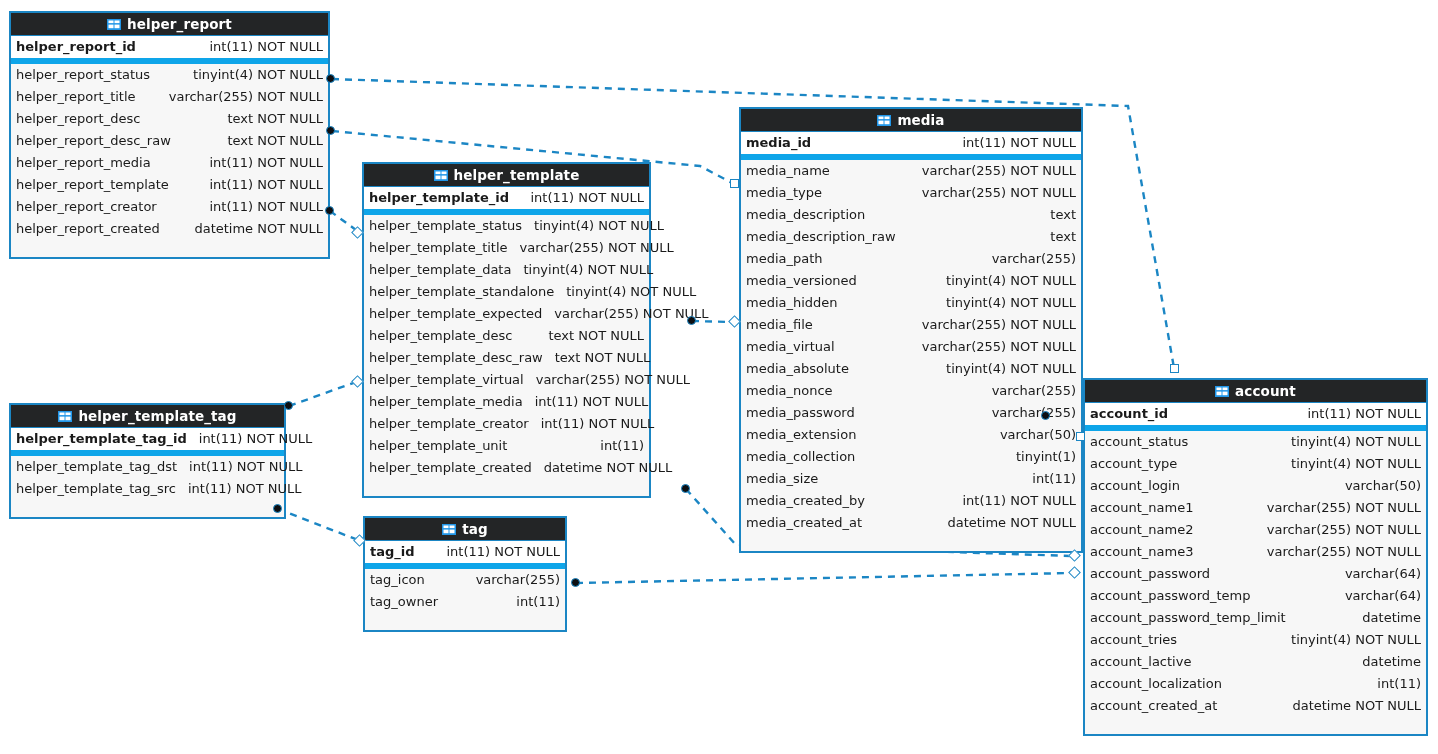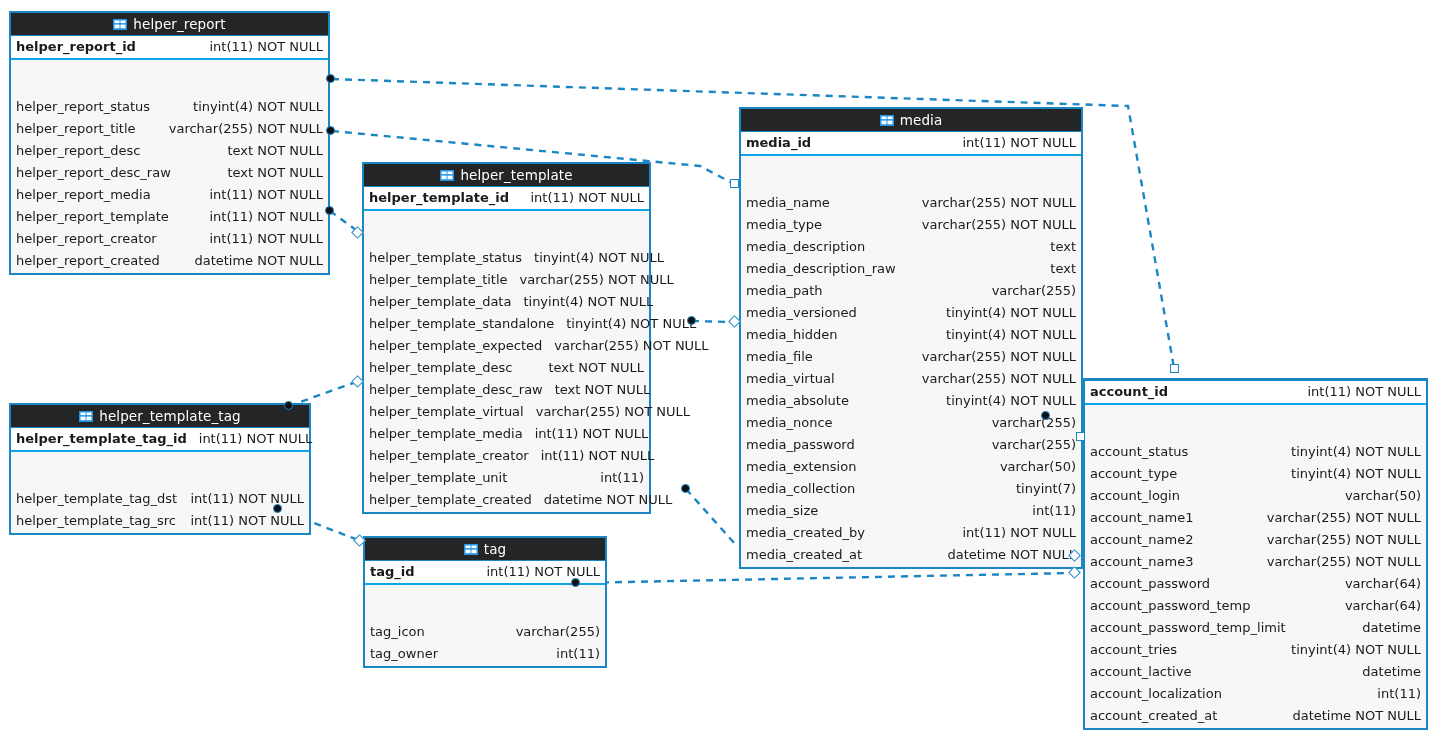--- a/index.html
+++ b/index.html
@@ -17,40 +17,41 @@
     background:#f7f7f7;
     box-sizing:border-box;
     box-shadow:0 0 0 0 rgba(0,0,0,0);
   }
   .tbl-header{
     background:#232526;color:#ffffff;
     height:22px;line-height:22px;
     text-align:center;font-size:13.5px;
     display:flex;align-items:center;justify-content:center;gap:6px;
     letter-spacing:0.1px;
+    font-weight:bold;
   }
   .tbl-icon{display:inline-block;width:14px;height:11px;position:relative;flex:0 0 auto;}
   .tbl-icon svg{display:block;}
   .pk-row{
     background:#ffffff;
-    border-bottom:2px solid #0ea5e9;
+    border-bottom:6px solid #0ea5e9;
     border-top:1px solid #1b86c4;
   }
   .col-row{
     background:#f7f7f7;
   }
   .row{
     display:flex;justify-content:space-between;align-items:center;
     height:22px;line-height:22px;font-size:13px;color:#1a1a1a;
     padding:0 5px;box-sizing:border-box;white-space:nowrap;
   }
   .row .cname{text-align:left;}
   .row .ctype{text-align:right;padding-left:12px;}
   .pk-row .row .cname{font-weight:bold;}
-  .rows-wrap{padding-bottom:1px;margin-top:36px;}
+  .rows-wrap{padding-bottom:17px;}
 
   
   .marker{position:absolute;z-index:3;}
   .m-dot{
     width:9px;height:9px;border-radius:50%;
     background:#0d0f12;border:1px solid #1b86c4;
     box-sizing:border-box;
   }
   .m-sq{
     width:9px;height:9px;background:#ffffff;
@@ -273,37 +274,49 @@
           <div class="row">
             <span class="cname">media_password</span>
             <span class="ctype">varchar(255)</span>
           </div>
           <div class="row">
             <span class="cname">media_extension</span>
             <span class="ctype">varchar(50)</span>
           </div>
           <div class="row">
             <span class="cname">media_collection</span>
-            <span class="ctype">tinyint(7)</span>
+            <span class="ctype">tinyint(1)</span>
           </div>
           <div class="row">
             <span class="cname">media_size</span>
             <span class="ctype">int(11)</span>
           </div>
           <div class="row">
             <span class="cname">media_created_by</span>
             <span class="ctype">int(11) NOT NULL</span>
           </div>
           <div class="row">
             <span class="cname">media_created_at</span>
             <span class="ctype">datetime NOT NULL</span>
           </div>
         </div>
       </div>
       <div class="table-box" style="left: 1083px; top: 378px; width: 345px;">
+        <div class="tbl-header">
+          <span class="tbl-icon">
+            <svg width="14" height="11" viewBox="0 0 14 11">
+              <rect x="0.5" y="0.5" width="13" height="10" fill="#2196e8" stroke="#2196e8"></rect>
+              <rect x="1.5" y="1.5" width="5" height="2.6" fill="#ffffff"></rect>
+              <rect x="7.5" y="1.5" width="5" height="2.6" fill="#ffffff"></rect>
+              <rect x="1.5" y="5.6" width="5" height="3.6" fill="#ffffff"></rect>
+              <rect x="7.5" y="5.6" width="5" height="3.6" fill="#ffffff"></rect>
+            </svg>
+          </span>
+          <span>account</span>
+        </div>
         <div class="pk-row">
           <div class="row">
             <span class="cname">account_id</span>
             <span class="ctype">int(11) NOT NULL</span>
           </div>
         </div>
         <div class="rows-wrap col-row">
           <div class="row">
             <span class="cname">account_status</span>
             <span class="ctype">tinyint(4) NOT NULL</span>
@@ -351,21 +364,21 @@
           <div class="row">
             <span class="cname">account_localization</span>
             <span class="ctype">int(11)</span>
           </div>
           <div class="row">
             <span class="cname">account_created_at</span>
             <span class="ctype">datetime NOT NULL</span>
           </div>
         </div>
       </div>
-      <div class="table-box" style="left: 9px; top: 403px; width: 302px;">
+      <div class="table-box" style="left: 9px; top: 403px; width: 277px;">
         <div class="tbl-header">
           <span class="tbl-icon">
             <svg width="14" height="11" viewBox="0 0 14 11">
               <rect x="0.5" y="0.5" width="13" height="10" fill="#2196e8" stroke="#2196e8"></rect>
               <rect x="1.5" y="1.5" width="5" height="2.6" fill="#ffffff"></rect>
               <rect x="7.5" y="1.5" width="5" height="2.6" fill="#ffffff"></rect>
               <rect x="1.5" y="5.6" width="5" height="3.6" fill="#ffffff"></rect>
               <rect x="7.5" y="5.6" width="5" height="3.6" fill="#ffffff"></rect>
             </svg>
           </span>
@@ -381,21 +394,21 @@
           <div class="row">
             <span class="cname">helper_template_tag_dst</span>
             <span class="ctype">int(11) NOT NULL</span>
           </div>
           <div class="row">
             <span class="cname">helper_template_tag_src</span>
             <span class="ctype">int(11) NOT NULL</span>
           </div>
         </div>
       </div>
-      <div class="table-box" style="left: 363px; top: 536px; width: 244px;">
+      <div class="table-box" style="left: 363px; top: 516px; width: 204px;">
         <div class="tbl-header">
           <span class="tbl-icon">
             <svg width="14" height="11" viewBox="0 0 14 11">
               <rect x="0.5" y="0.5" width="13" height="10" fill="#2196e8" stroke="#2196e8"></rect>
               <rect x="1.5" y="1.5" width="5" height="2.6" fill="#ffffff"></rect>
               <rect x="7.5" y="1.5" width="5" height="2.6" fill="#ffffff"></rect>
               <rect x="1.5" y="5.6" width="5" height="3.6" fill="#ffffff"></rect>
               <rect x="7.5" y="5.6" width="5" height="3.6" fill="#ffffff"></rect>
             </svg>
           </span>

